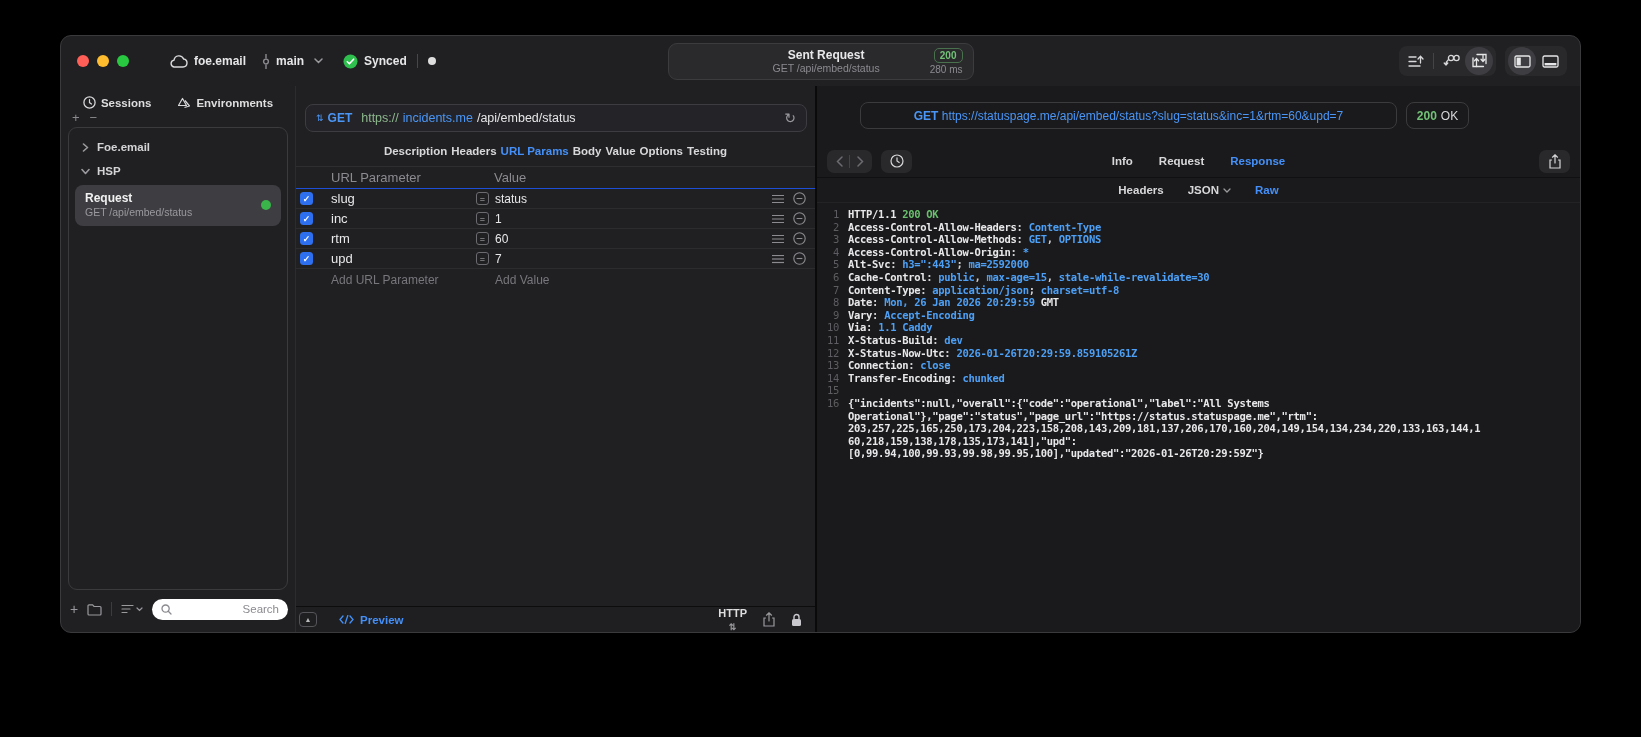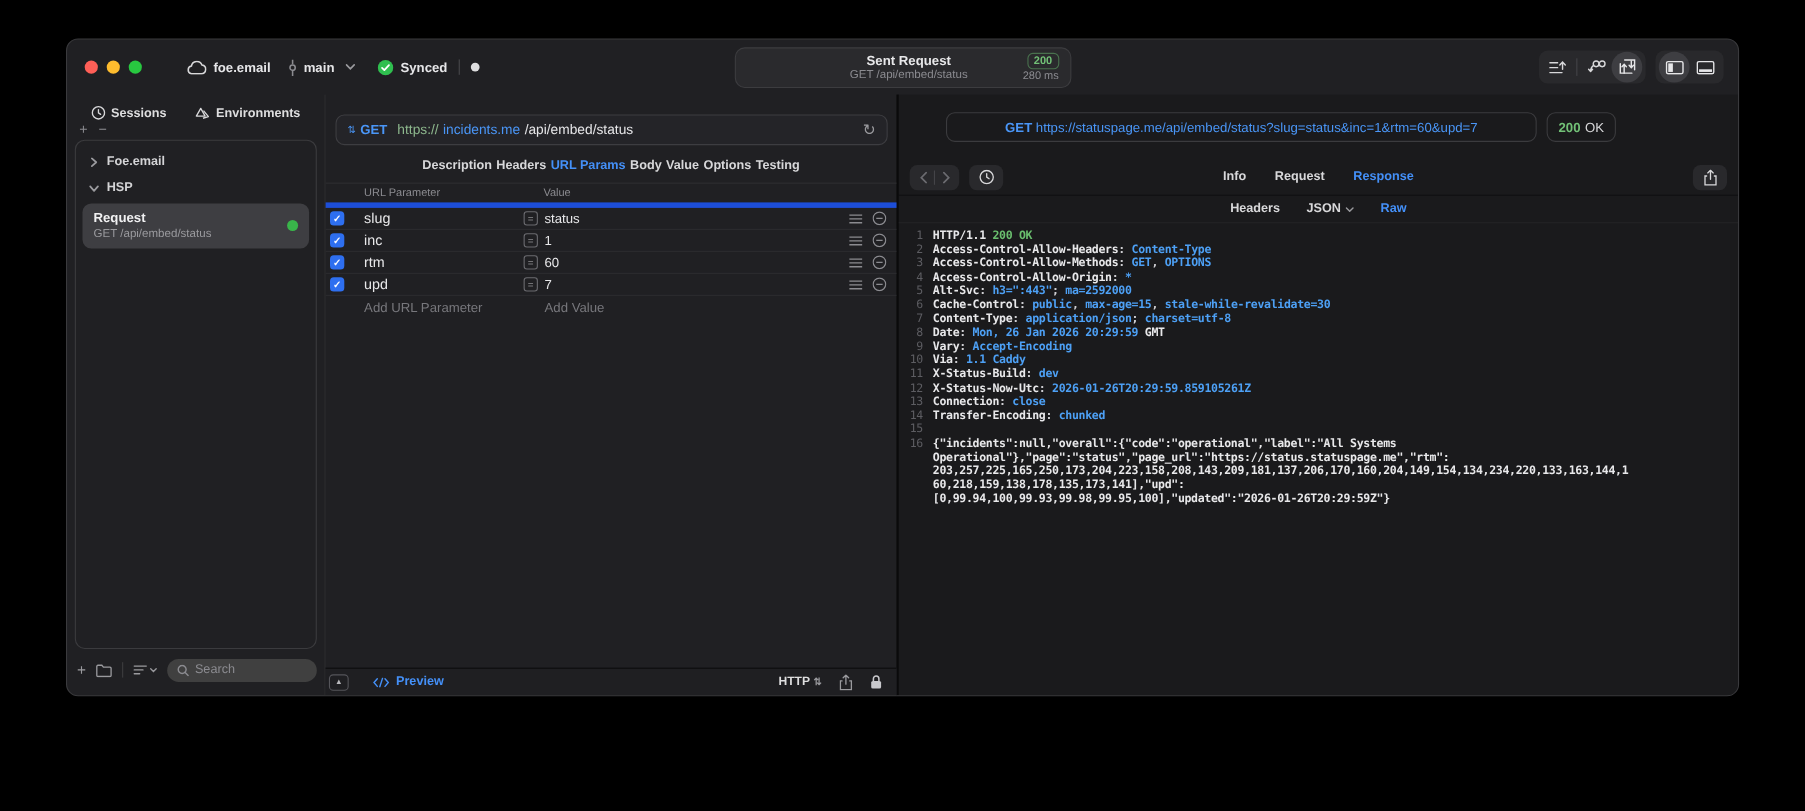--- a/index.html
+++ b/index.html
@@ -48,53 +48,53 @@
   .tw { display:flex; width:9px; }
   .tw.open svg { transform:rotate(90deg); }
   .req-item { background:#3e3e42; border-radius:8px; margin:2px 2px 0 2px; padding:6px 10px 7px 10px;
               display:flex; align-items:center; }
   .req-item-text { flex:1; }
   .req-title { color:#f1f1f2; font-size:12px; font-weight:bold; line-height:15px; }
   .req-sub { color:#9a9a9e; font-size:10.5px; line-height:13px; }
   .green-dot { width:10px; height:10px; border-radius:50%; background:#39b54a; }
   .sb-footer { flex:0 0 22px; display:flex; align-items:center; gap:9px; margin:8px 0 12px 2px; }
   .sbf-sep { width:1px; height:14px; background:#3c3c3f; }
-  .search-pill { flex:1; height:21px; background:#404040; border-radius:11px; display:flex; align-items:center;
-                 gap:5px; padding:0 9px; color:#8b8b90; font-size:11.5px; }
+  .search-pill { flex:1; height:21px; background:#ffffff; border-radius:11px; display:flex; align-items:center;
+                 gap:5px; padding:0 9px; color:#8b8b90; font-size:11.5px;justify-content:space-between; }
 
   
   .url-bar { margin:18px 8px 0 9px; height:28px; border:1px solid #3d3d41; background:#242428; border-radius:8px;
              display:flex; align-items:center; padding:0 10px; gap:4px; font-size:12.5px; }
   .m-arrows { color:#4a96f7; font-size:9px; }
   .m-get { color:#4a96f7; font-weight:bold; font-size:12px; margin-right:5px; }
   .u-scheme { color:#8db78d; } .u-host { color:#4a96f7; } .u-path { color:#e6e6e8; }
   .url-spacer { flex:1; }
   .reload { color:#9a9a9e; font-size:14px; line-height:14px; }
   .req-tabs { display:flex; justify-content:center; gap:4px; margin-top:13px; padding-bottom:9px;
               border-bottom:1px solid #2e2e31; font-size:11.5px; color:#d8d8da; font-weight:bold; }
   .rtab.active { color:#4490f8; }
-  .params-header { display:flex; align-items:center; height:22px; border-bottom:5px solid #1d4ed8;
-                   color:#8b8b90; font-size:10px; }
+  .params-header { display:flex; align-items:center; height:22px; border-bottom:1px solid #1d4ed8;
+                   color:#8b8b90; font-size:13px; }
   .ph-name { margin-left:35px; width:163px; } .ph-value { }
   .p-row { display:flex; align-items:center; height:20px; border-bottom:1px solid #2c2c2f; }
   .chk { width:13px; height:13px; margin-left:4px; background:#2e6ff0; border-radius:3.5px; color:#fff;
          font-size:9px; font-weight:bold; display:flex; align-items:center; justify-content:center; }
   .p-name { margin-left:18px; width:145px; color:#e8e8ea; font-size:13px; }
   .eq-box { width:13px; height:13px; border:1px solid #6b6b70; border-radius:3px; color:#b9b9bd; font-size:9px;
             display:flex; align-items:center; justify-content:center; flex:0 0 13px; }
   .p-value { margin-left:6px; flex:1; color:#e8e8ea; font-size:12px; }
   .row-icon { display:flex; align-items:center; margin-right:9px; }
   .add-row { display:flex; align-items:center; height:22px; color:#77777c; font-size:12px; }
   .add-name { margin-left:35px; width:164px; } .add-value { }
   .req-spacer { flex:1; }
   .req-footer { flex:0 0 25px; border-top:1px solid #0d0d0e; display:flex; align-items:center; background:#1f1f22; }
   .exp-btn { width:18px; height:15px; border:1px solid #55555a; border-radius:4px; margin-left:3px; color:#b9b9bd;
              font-size:7px; display:flex; align-items:center; justify-content:center; }
   .preview { display:flex; align-items:center; gap:6px; color:#4490f8; font-size:11.5px; font-weight:bold; margin-left:22px; }
-  .http-proto { display:flex; align-items:center; gap:3px; color:#dededf; font-size:11px; font-weight:bold; }
+  .http-proto { display:flex; align-items:center; gap:3px; color:#dededf; font-size:11px; font-weight:bold;flex-direction:column; }
   .proto-arrows { color:#9a9a9e; font-size:9px; }
   .foot-icon { display:flex; margin-left:16px; }
 
   
   .resp-top { display:flex; gap:9px; margin:16px 0 0 43px; }
   .resp-url { width:537px; height:27px; border:1px solid #3b3b3e; border-radius:8px; display:flex; align-items:center;
               justify-content:center; font-size:12px; color:#4a96f7; white-space:pre; }
   .resp-url b { font-weight:bold; }
   .resp-status { width:63px; height:27px; border:1px solid #3b3b3e; border-radius:8px; display:flex; align-items:center;
                  justify-content:center; font-size:12px; gap:4px; }

